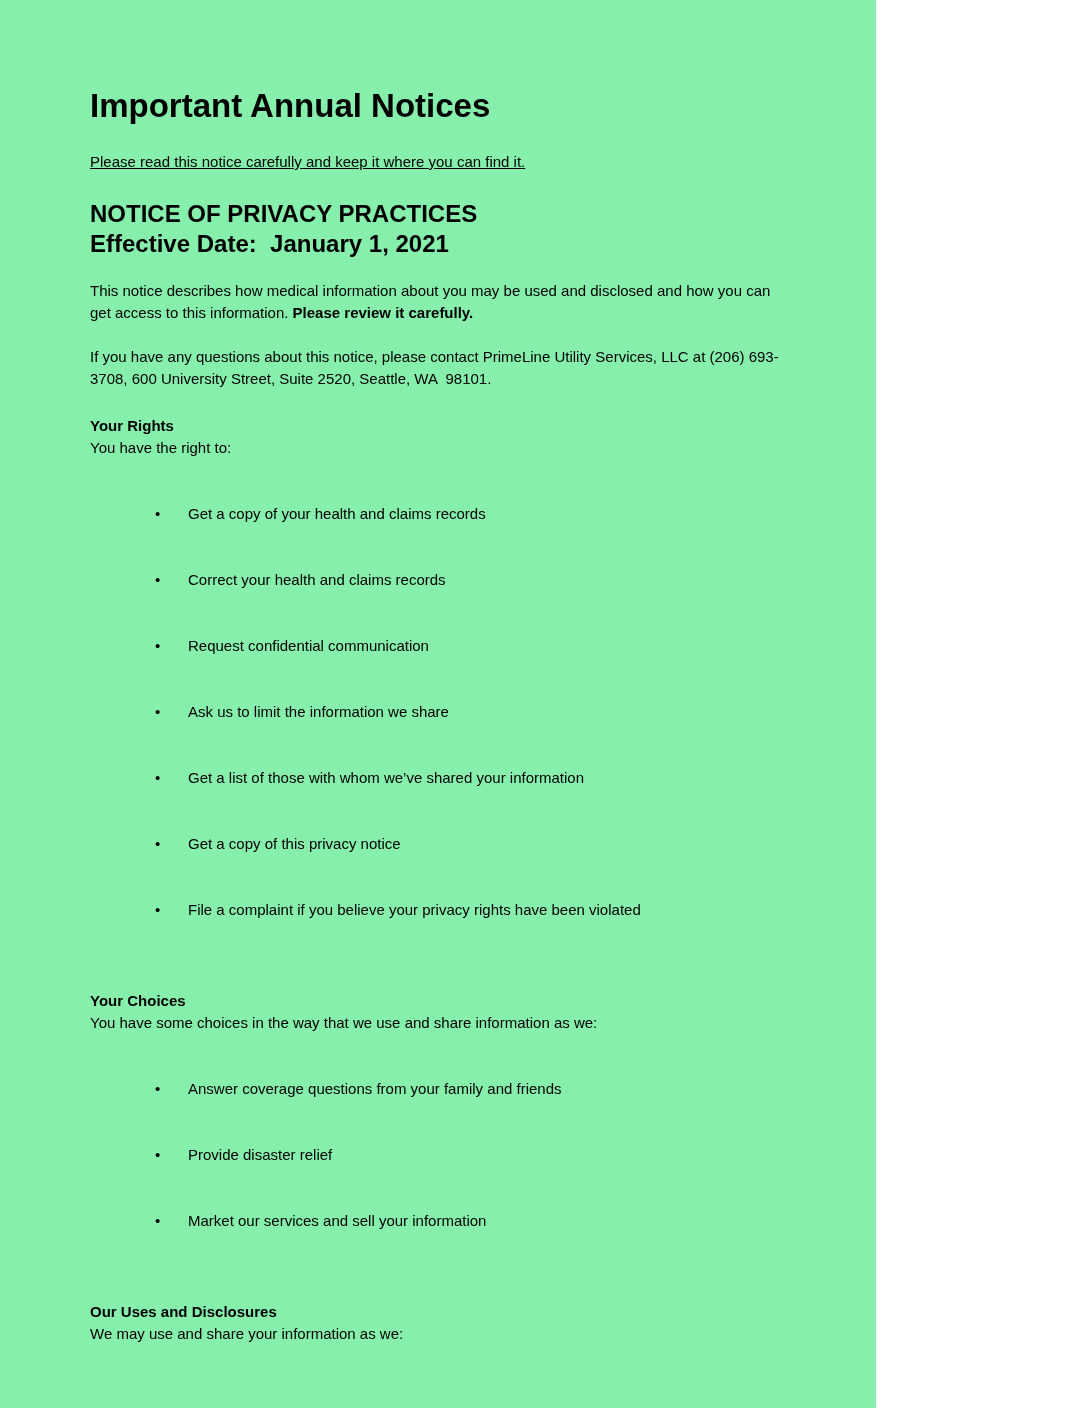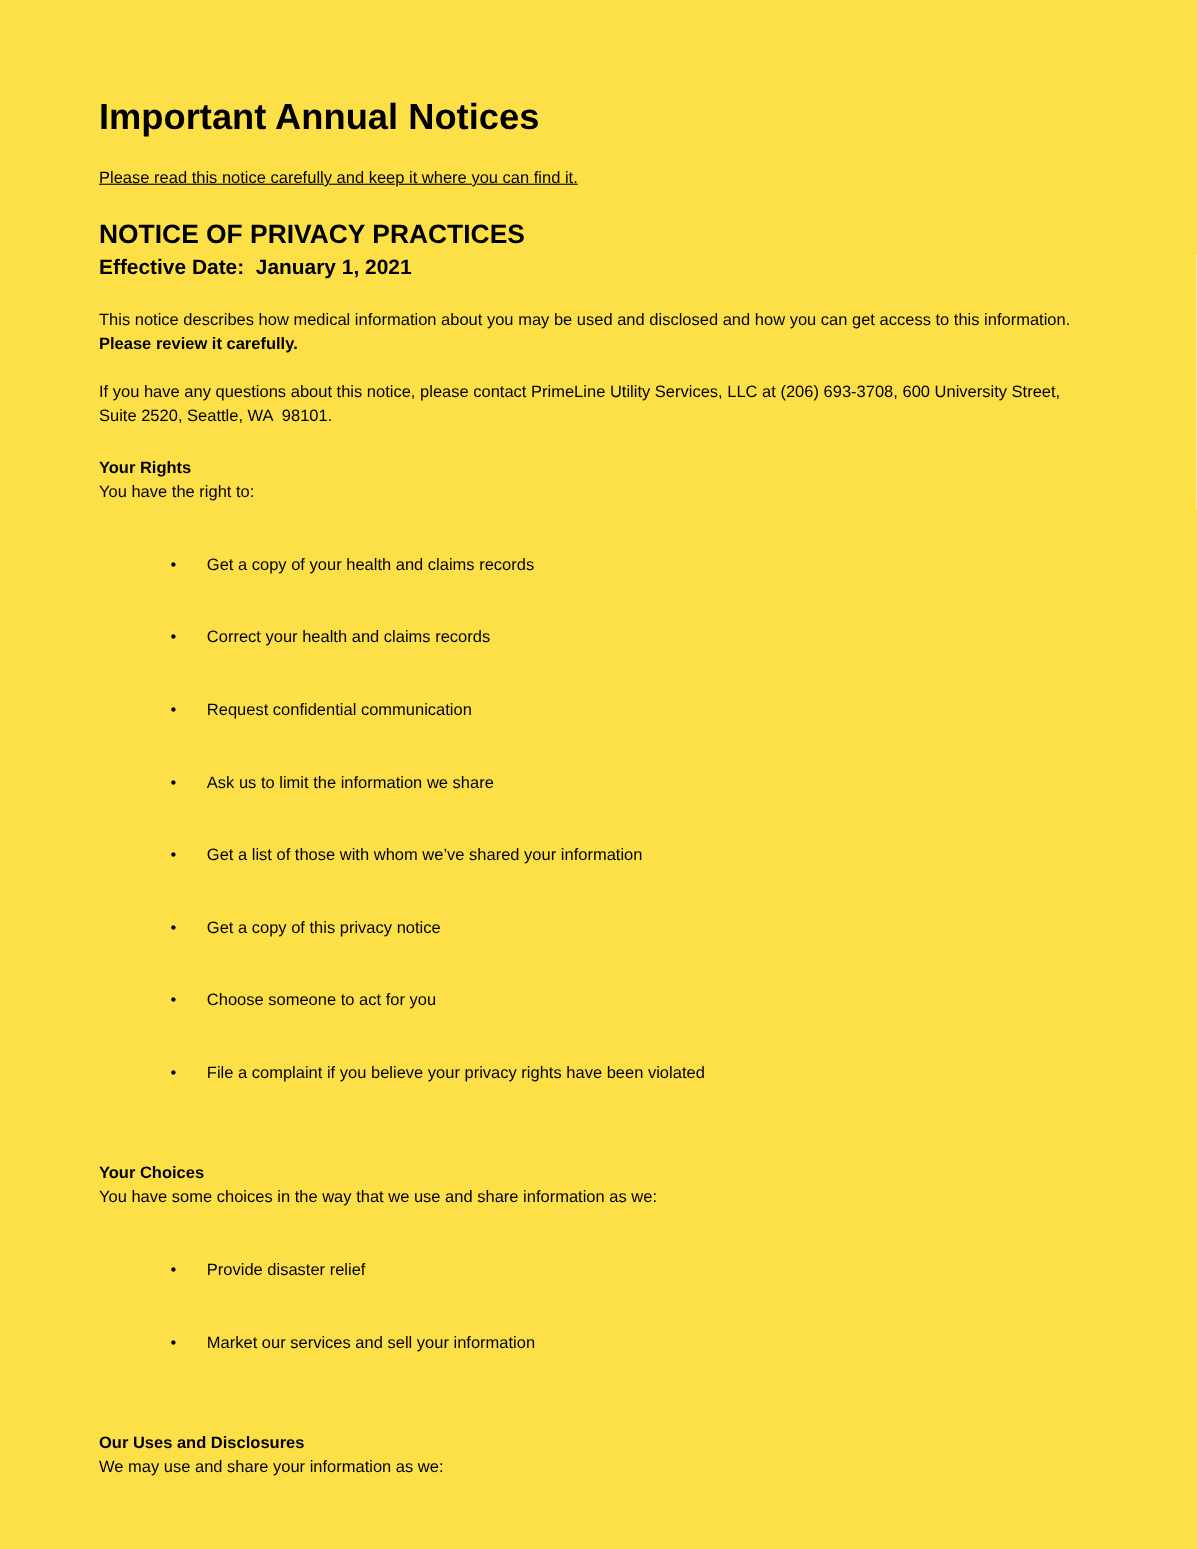--- a/index.html
+++ b/index.html
@@ -1,25 +1,25 @@
 <!DOCTYPE html>
 <html><head>
 <meta charset="utf-8">
 <style>
   html, body {
     margin: 0;
     padding: 0;
     background: #ffffff;
   }
   .page {
-    width: 1088px;
+    width: 876px;
     height: 1408px;
     box-sizing: border-box;
     padding: 86px 88px 4px 90px;
-    background: #fde047;
+    background: #86efac;
     color: #000000;
     font-family: "Liberation Sans", sans-serif;
     font-size: 15px;
     line-height: 22px;
     position: relative;
   }
   .page * { white-space: pre-wrap; }
   h1.doc-title {
     font-size: 33px;
     line-height: 40px;
@@ -27,21 +27,21 @@
     margin: 0;
   }
   p.intro { margin: 25px 0 0 0; text-decoration: underline; }
   h2.privacy-heading {
     font-size: 24px;
     line-height: 26px;
     font-weight: bold;
     margin: 28px 0 0 0;
   }
   h3.effective-date {
-    font-size: 19px;
+    font-size: 24px;
     line-height: 24px;
     font-weight: bold;
     margin: 5px 0 0 0;
   }
   p.para { margin: 24px 0 0 0; }
   p.para-bold { margin: 22px 0 0 0; font-weight: normal; }
   h4.section-heading {
     font-size: 15px;
     line-height: 22px;
     font-weight: bold;
@@ -83,27 +83,27 @@
 
   <h4 class="section-heading">Your Rights</h4>
   <p class="lead">You have the right to:</p>
   <ul class="bullets">
     <li>Get a copy of your health and claims records</li>
     <li>Correct your health and claims records</li>
     <li>Request confidential communication</li>
     <li>Ask us to limit the information we share</li>
     <li>Get a list of those with whom we’ve shared your information</li>
     <li>Get a copy of this privacy notice</li>
-    <li>Choose someone to act for you</li>
     <li>File a complaint if you believe your privacy rights have been violated</li>
   </ul>
 
   <h4 class="section-heading">Your Choices</h4>
   <p class="lead">You have some choices in the way that we use and share information as we:</p>
   <ul class="bullets">
+    <li>Answer coverage questions from your family and friends</li>
     <li>Provide disaster relief</li>
     <li>Market our services and sell your information</li>
   </ul>
 
   <h4 class="section-heading">Our Uses and Disclosures</h4>
   <p class="lead">We may use and share your information as we:</p>
 
 </div>
 
 </body></html>

